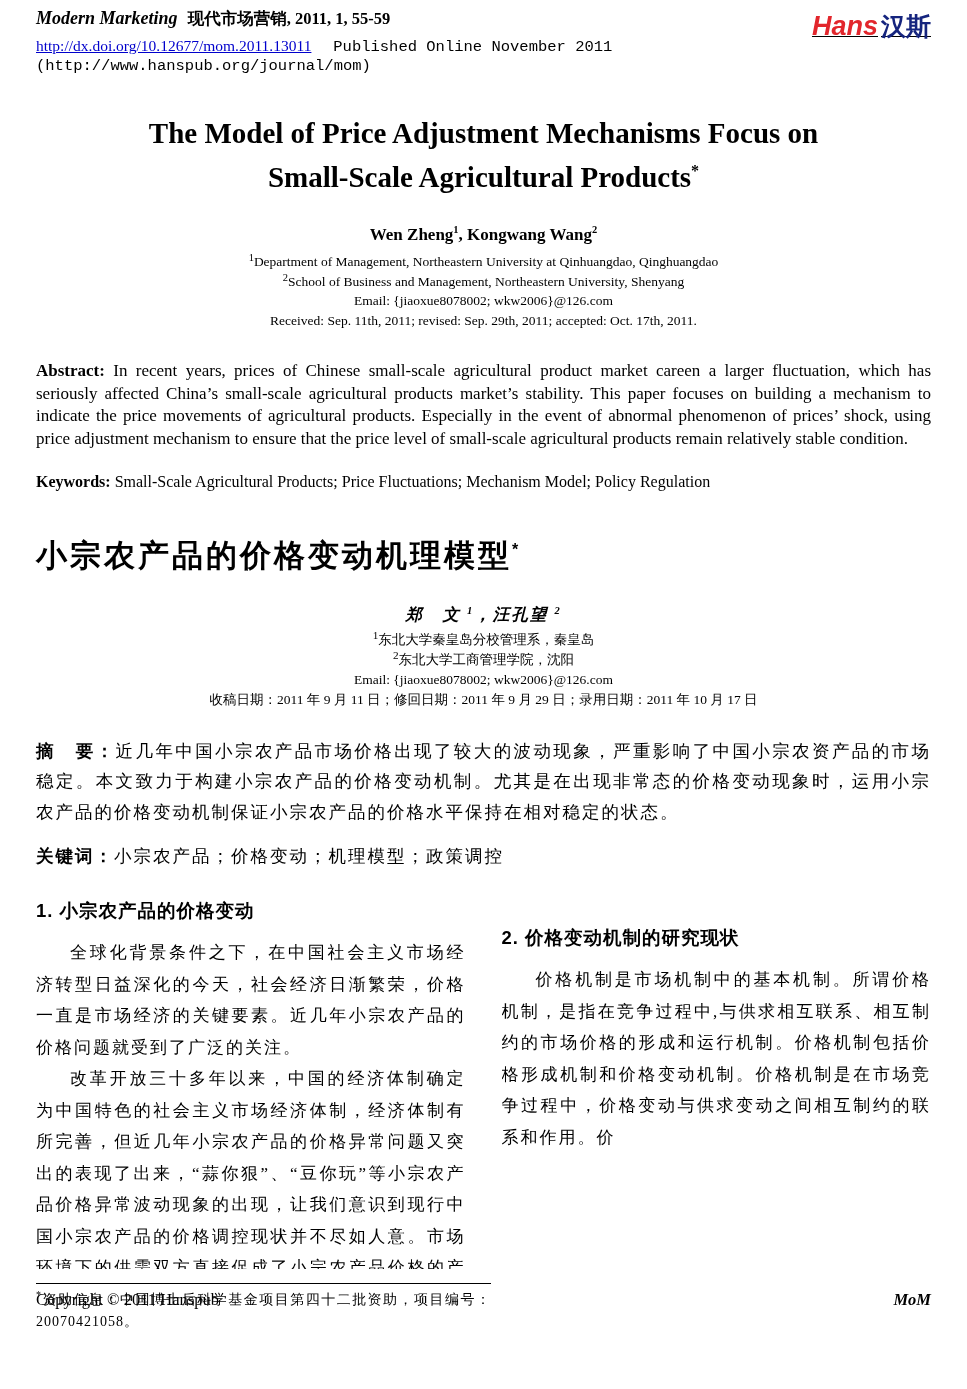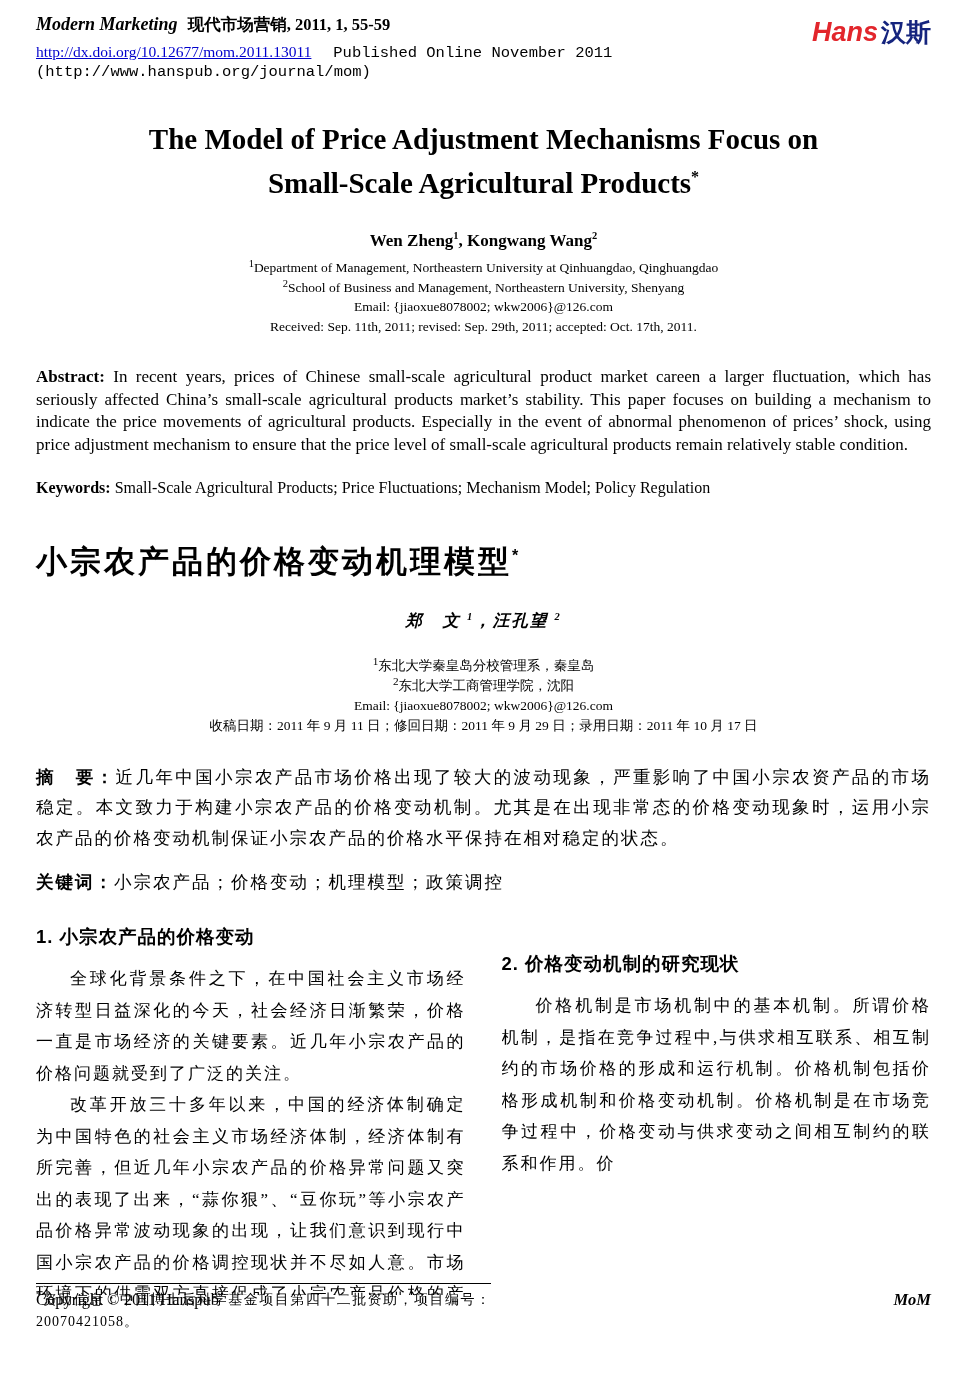--- a/index.html
+++ b/index.html
@@ -5,33 +5,33 @@
   * { margin: 0; padding: 0; box-sizing: border-box; }
   html, body { background: #ffffff; }
   .page {
     position: relative;
     width: 967px;
     height: 1389px;
     margin: 0 auto;
     background: #ffffff;
     font-family: "Liberation Serif", "DejaVu Serif", serif;
     color: #000;
-    padding: 14px 36px 0 36px;
+    padding: 8px 36px 0 36px;
     overflow: hidden;
   }
 
   
   .header { display: flex; justify-content: space-between; align-items: flex-start; }
   .header-line1 { font-size: 17px; }
   .journal-en { font-weight: bold; font-style: italic; font-size: 18px; }
   .journal-cn { font-weight: bold; font-size: 16.5px; margin-left: 6px; }
   .header-line2 { margin-top: 7px; font-size: 15.5px; }
   .doi-link { color: #0000cc; text-decoration: underline; cursor: pointer; }
   .published { margin-left: 18px; color: #000; font-family: Liberation Mono, monospace; }
-  .logo { font-family: "Liberation Sans", sans-serif; font-weight: bold; white-space: nowrap; margin-top: 2px; }
+  .logo { font-family: "Liberation Sans", sans-serif; font-weight: bold; white-space: nowrap; margin-top: 2px; text-decoration: underline; }
   .logo-en { color: #e2262c; font-style: italic; font-size: 27px; }
   .logo-cn { color: #15247e; font-size: 25px; margin-left: 3px; }
 
   
   .title-en {
     margin-top: 36px; text-align: center;
     font-size: 29px; font-weight: bold; line-height: 44px;
   }
   .title-en sup { font-size: 16px; }
   .authors-en { margin-top: 26px; text-align: center; font-weight: bold; font-size: 17px; }
@@ -45,21 +45,21 @@
   .keywords-en { margin-top: 21px; text-align: justify; font-size: 16px; line-height: 22.5px; }
 
   
   .title-cn {
     margin-top: 40px; 
     font-family: "Liberation Sans", sans-serif;
     font-size: 31px; font-weight: bold; letter-spacing: 3px; line-height: 44px;
   }
   .title-cn sup { font-size: 16px; letter-spacing: 0; }
   .authors-cn { margin-top: 26px; text-align: center; font-size: 16.5px; font-style: italic; font-weight: bold; letter-spacing: 2px; }
-  .affil-block-cn { margin-top: 24px; text-align: center; font-size: 13.5px; line-height: 20px; }
+  .affil-block-cn { margin-top: 4px; text-align: center; font-size: 13.5px; line-height: 20px; }
 
   
   .abstract-cn { margin-top: 26px; text-align: justify; font-size: 17.5px; line-height: 30.5px; letter-spacing: 2px; }
   .label-cn { font-family: "Liberation Sans", sans-serif; font-weight: bold; }
   .keywords-cn { margin-top: 14px; text-align: justify; font-size: 17.5px; line-height: 30px; letter-spacing: 2px; }
 
   
   .columns { margin-top: 26px; display: flex; gap: 36px; }
   .col {
     width: 433px; font-size: 17px; line-height: 31.5px;

